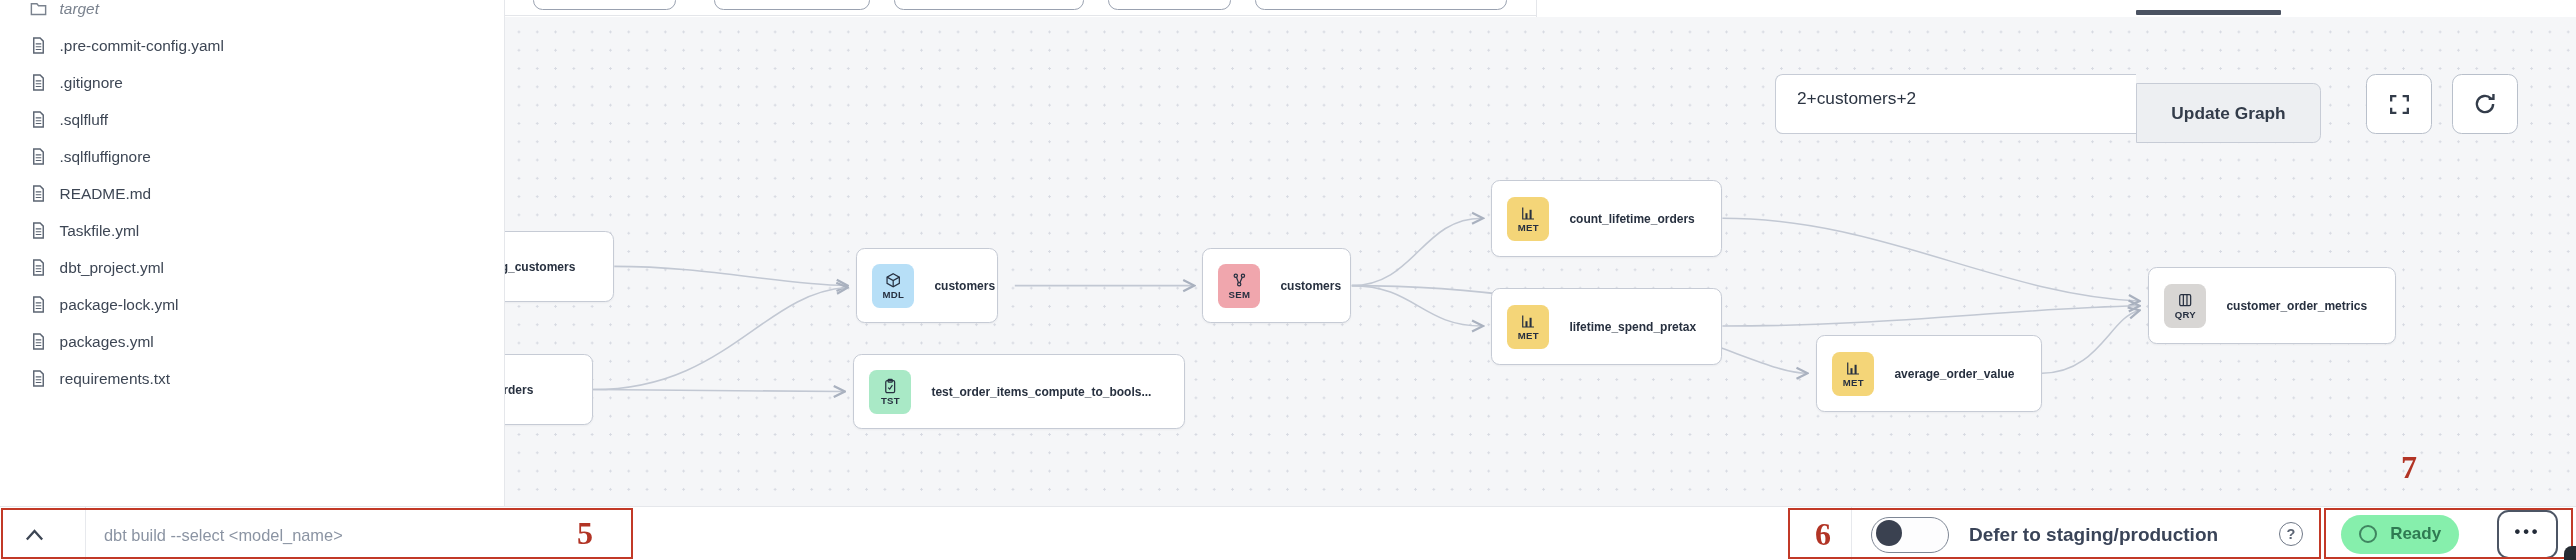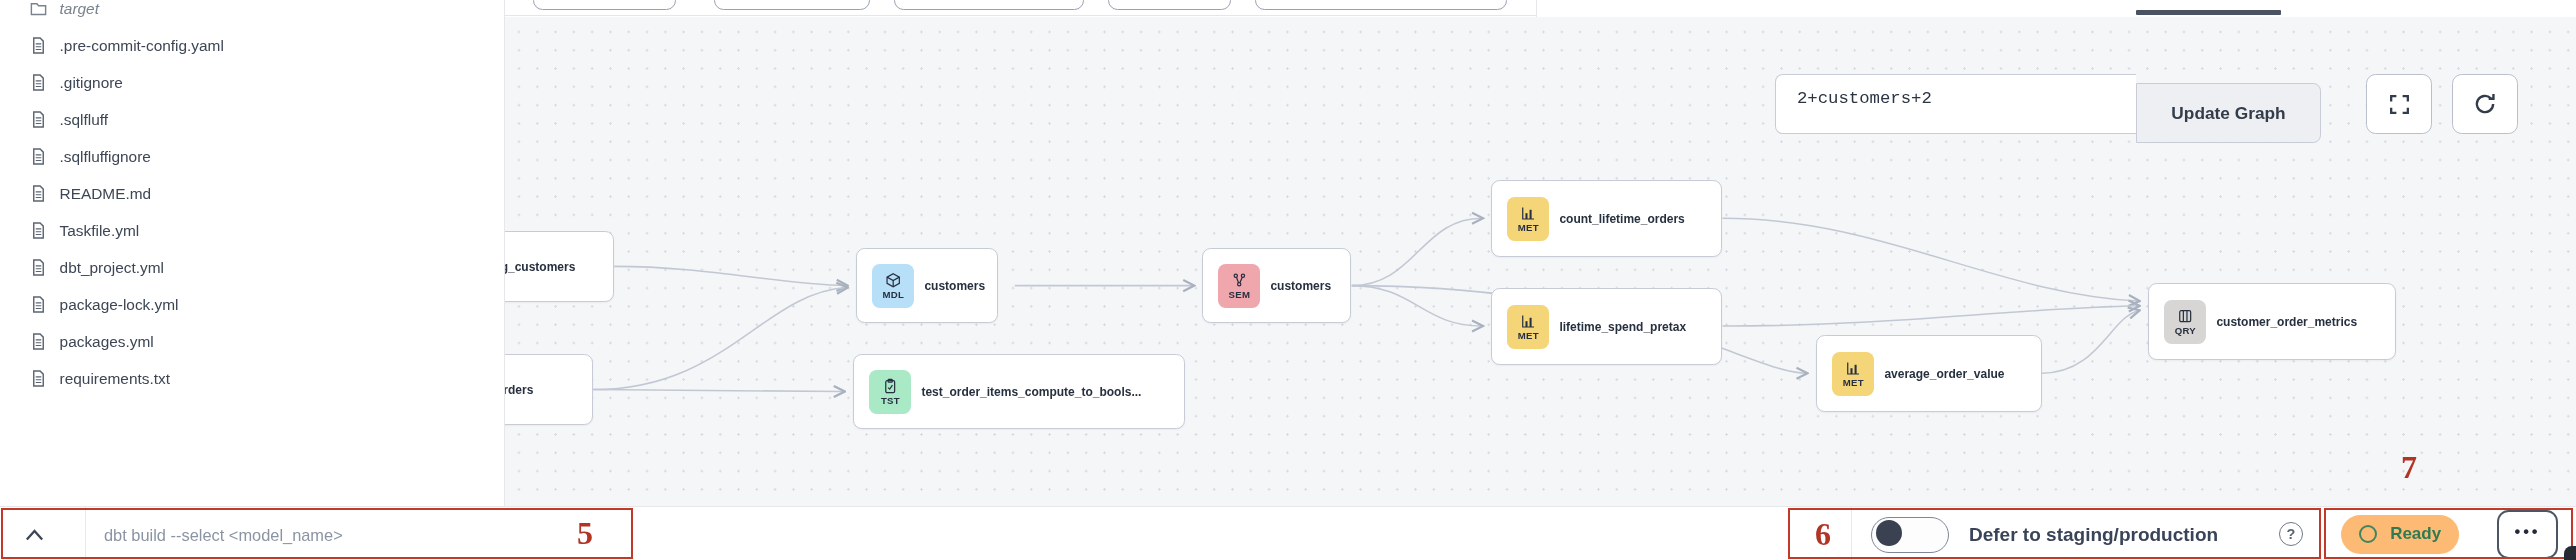--- a/index.html
+++ b/index.html
@@ -22,34 +22,34 @@
             color:#3d4654;font-size:15.4px;}
   .file-row svg{flex:0 0 auto;}
   .file-row.muted{color:#7a828e;font-style:italic;}
 
   
   #canvas{position:absolute;left:504px;top:17.3px;width:2072px;height:543px;
           background-color:#f5f6f8;
           background-image:radial-gradient(#d7dae2 1.2px, transparent 1.3px);
           background-size:18.3px 18.3px;background-position:5.8px 5.8px;overflow:hidden;}
   #edges{position:absolute;left:0;top:0;z-index:1;}
-  .node{position:absolute;display:flex;align-items:center;gap:10px;background:#fff;
+  .node{position:absolute;display:flex;align-items:center;gap:20px;background:#fff;
         border:1.4px solid #c6cbd5;border-radius:8.7px;box-shadow:0 1px 1.9px rgba(30,40,60,.05);
         padding-left:15.4px;box-sizing:border-box;z-index:2;}
   .node .nlabel{font-size:12px;font-weight:600;color:#27303f;white-space:nowrap;}
   .badge{width:42px;height:44px;border-radius:7.7px;display:flex;flex-direction:column;
          align-items:center;justify-content:center;gap:1px;flex:0 0 auto;}
   .badge .btxt{font-size:9.6px;font-weight:700;color:#273040;letter-spacing:0.3px;line-height:1;}
 
   
   .gctl{position:absolute;box-sizing:border-box;z-index:4;}
   #selector-input{left:1271px;top:57px;width:361px;height:60px;background:#fff;
       border:1.4px solid #c7ccd6;border-right:none;border-radius:7.7px 0 0 7.7px;
       font-size:17.3px;color:#2b3442;padding:0 0 12px 21px;outline:none;
-      font-family:Liberation Mono, monospace;}
+      font-family:Liberation Sans, sans-serif;}
   #selector-input::placeholder{color:#2b3442;}
   #update-graph-btn{left:1632px;top:57px;width:185px;height:60px;background:#edeff2;
       border:1.4px solid #c7ccd6;border-radius:0 7.7px 7.7px 0;display:flex;align-items:center;
       justify-content:center;font-size:17.3px;font-weight:600;color:#333c4a;cursor:pointer;margin-top:9px;}
   .icon-btn{width:66px;height:60px;background:#fff;border:1.4px solid #b9c0cb;border-radius:9.6px;
       display:flex;align-items:center;justify-content:center;cursor:pointer;}
   #fullscreen-btn{left:1862px;top:57px;}
   #refresh-btn{left:1948px;top:57px;}
 
   
@@ -66,21 +66,21 @@
   #defer-toggle{position:absolute;left:1871px;top:9.6px;width:78px;height:36px;border-radius:18.3px;
       background:#fdfdfe;border:1.9px solid #7e8795;box-sizing:border-box;cursor:pointer;}
   #defer-knob{position:absolute;left:3.9px;top:2.9px;width:26px;height:26px;border-radius:50%;
       background:#3a4150;}
   #defer-label{position:absolute;left:1969px;top:0;height:55px;display:flex;align-items:center;
       font-size:19px;font-weight:700;color:#3a4458;}
   #defer-help{position:absolute;left:2279px;top:15.4px;width:24px;height:24px;border-radius:50%;
       border:1.9px solid #6f7887;box-sizing:border-box;display:flex;align-items:center;
       justify-content:center;font-size:14.5px;font-weight:700;color:#5c6574;cursor:pointer;}
   #ready-badge{position:absolute;left:2341px;top:7.7px;width:118px;height:39px;border-radius:20px;
-      background:#fdba74;display:flex;align-items:center;justify-content:center;gap:13px;}
+      background:#86efac;display:flex;align-items:center;justify-content:center;gap:13px;}
   #ready-ring{width:18.3px;height:18.3px;border-radius:50%;border:2.1px solid #3f8560;box-sizing:border-box;}
   #ready-text{font-size:17px;font-weight:600;color:#2f7a52;}
   #more-btn{position:absolute;left:2497px;top:2.9px;width:61px;height:49px;border-radius:11.6px;
       border:2.4px solid #4c5564;background:#fff;box-sizing:border-box;display:flex;
       align-items:center;justify-content:center;cursor:pointer;}
   #more-btn span{font-size:16.4px;font-weight:700;letter-spacing:2.9px;color:#232b38;line-height:0;margin-top:-5.8px;}
   #corner-artifact{position:absolute;right:0;bottom:0;width:11.6px;height:15.4px;background:#262b33;
       border-radius:7.7px 0 0 0;z-index:7;}
 
   
@@ -197,21 +197,21 @@
           <div class="badge" style="background:#f4d578">
             <svg width="16.4" height="16.4" viewBox="0 0 24 24" fill="none" stroke="#273040" stroke-width="1.8">
               <path d="M4 3.5 V20.5 H20.5"></path>
               <rect x="8" y="12" width="3" height="8.5" fill="#273040" stroke="none"></rect>
               <rect x="14" y="7" width="3" height="13.5" fill="#273040" stroke="none"></rect>
             </svg>
             <span class="btxt">MET</span>
           </div>
           <span class="nlabel">average_order_value</span>
         </div>
-        <div class="node" style="left: 1644px; top: 250px; width: 248px; height: 77px; margin-top: 16px;">
+        <div class="node" style="left: 1644px; top: 250px; width: 248px; height: 77px;">
           <div class="badge" style="background:#d8d6d4">
             <svg width="16.4" height="16.4" viewBox="0 0 24 24" fill="none" stroke="#273040" stroke-width="1.8">
               <rect x="4" y="4" width="16" height="16" rx="2"></rect>
               <path d="M9.3 4 V20 M14.6 4 V20"></path>
             </svg>
             <span class="btxt">QRY</span>
           </div>
           <span class="nlabel">customer_order_metrics</span>
         </div>
       </div>

